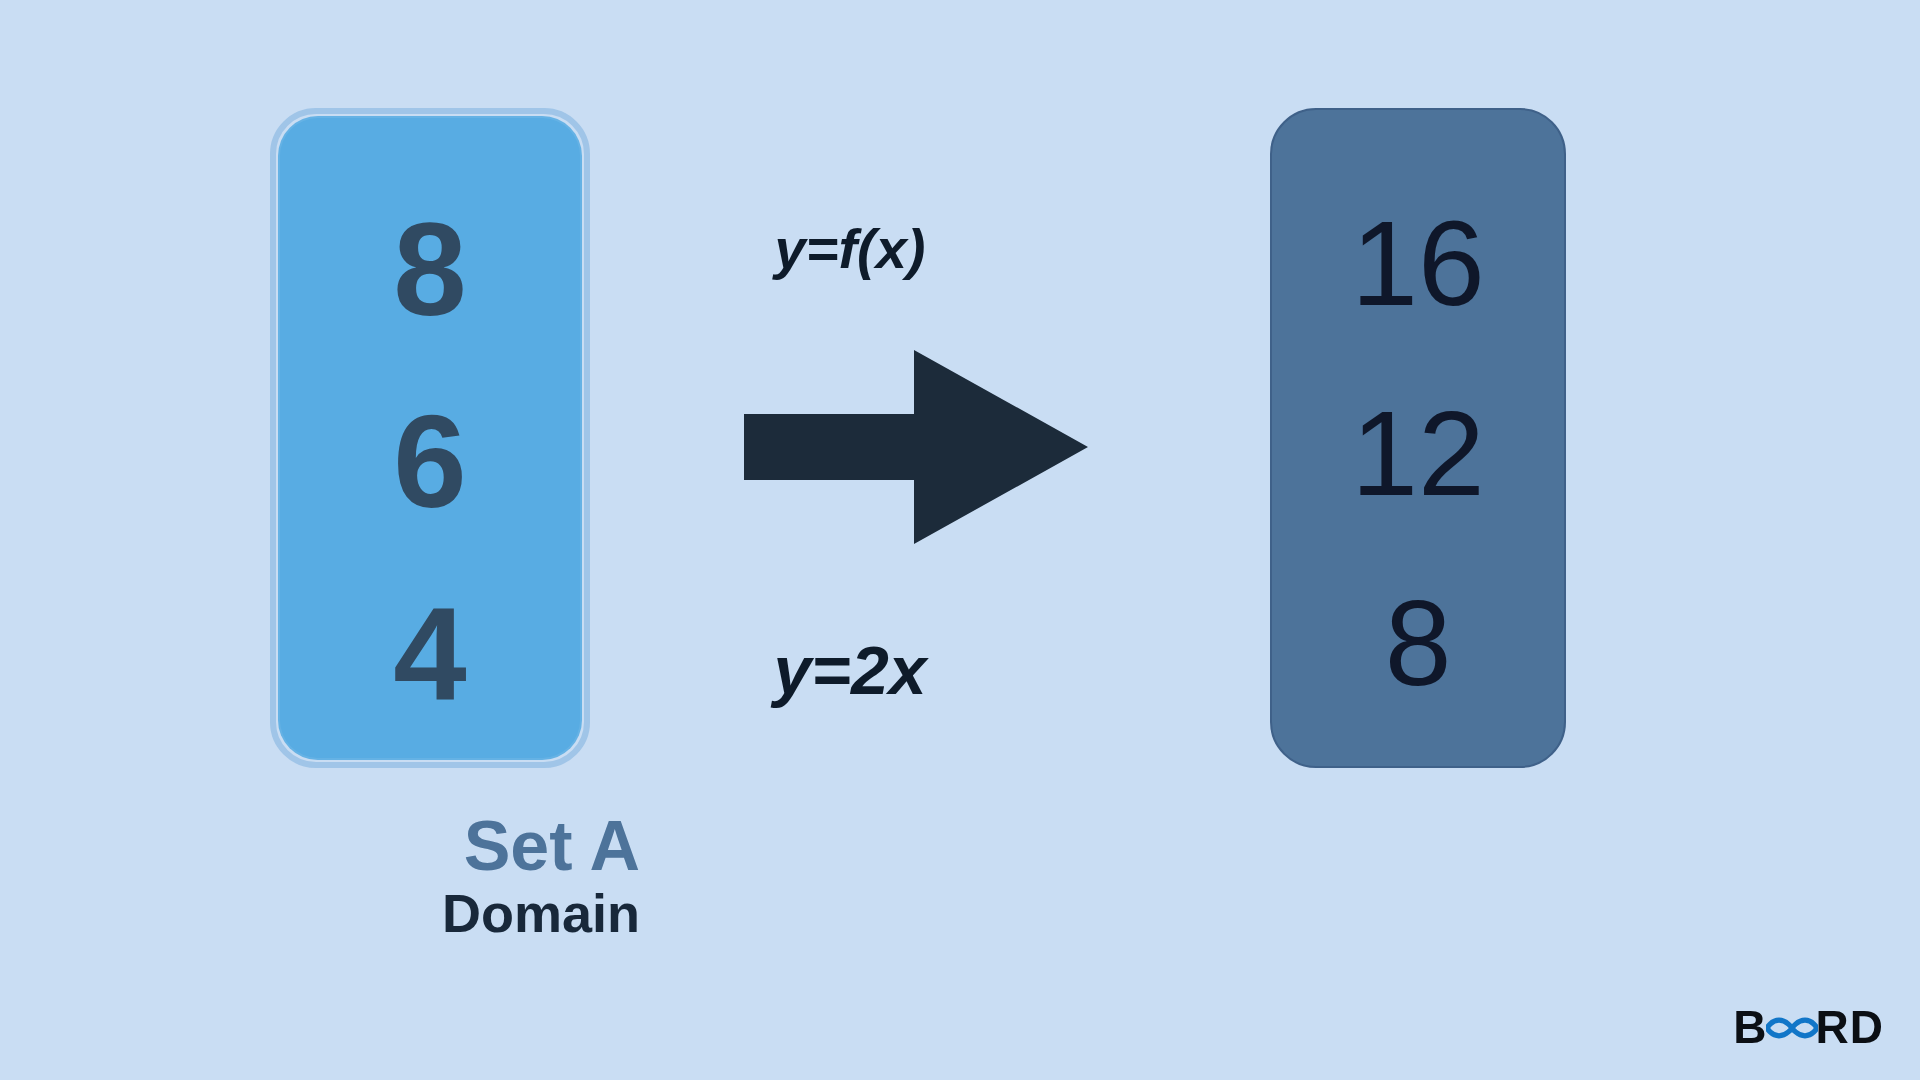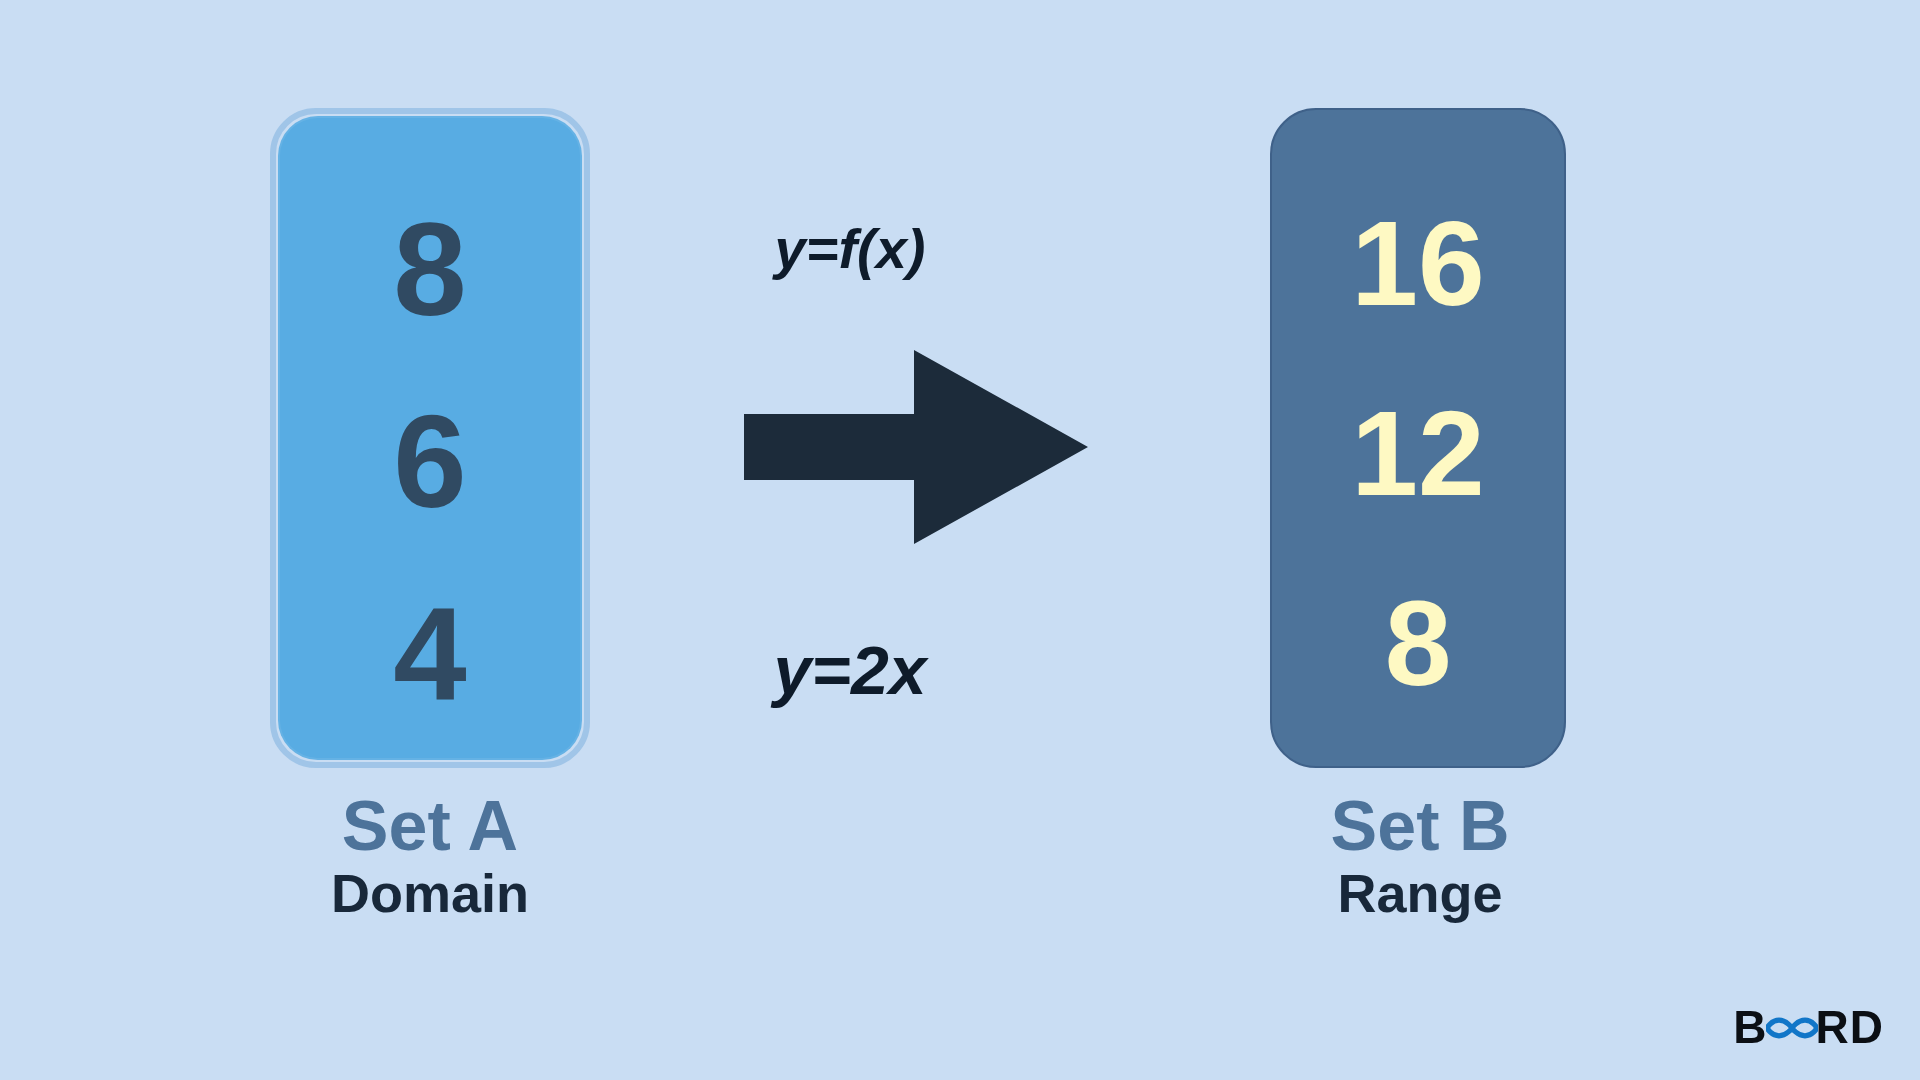--- a/index.html
+++ b/index.html
@@ -67,31 +67,32 @@
     display: flex;
     flex-direction: column;
     align-items: center;
     justify-content: flex-start;
     padding-top: 78px;
     box-sizing: border-box;
     gap: 40px;
     border: 2px solid #3f6189;
   }
   .setB-box .num {
-    font-weight: 700;
+    font-weight: 400;
     font-size: 120px;
     line-height: 1.25;
-    color: #fef9c3;
+    color: #0f172a;
   }
 
   
   .label-block {
     position: absolute;
     width: 420px;
-    text-align: center;
+    text-align: right;
+    margin-top: 20px;
   }
   .label-block.A { left: 220px; top: 786px; }
   .label-block.B { left: 1210px; top: 786px; }
   .label-title {
     font-weight: 800;
     font-size: 70px;
     color: #4d739a;
     margin: 0;
   }
   .label-sub {
@@ -170,24 +171,20 @@
     </svg>
   </div>
 
   <div class="eq bottom">y=2x</div>
 
   <div class="setB-box">
     <div class="num">16</div>
     <div class="num">12</div>
     <div class="num">8</div>
   </div>
-  <div class="label-block B">
-    <div class="label-title">Set B</div>
-    <div class="label-sub">Range</div>
-  </div>
 
   <div class="logo">
     <span>B</span>
     <span>
       <svg viewBox="0 0 100 50">
         <path d="M25 10 C10 10 2 25 2 25 C2 25 10 40 25 40 C40 40 50 25 50 25 C50 25 60 10 75 10 C90 10 98 25 98 25 C98 25 90 40 75 40 C60 40 50 25 50 25 C50 25 40 10 25 10 Z" fill="none" stroke="#1176c8" stroke-width="10" stroke-linejoin="round"></path>
       </svg>
     </span>
     <span>RD</span>
   </div>

